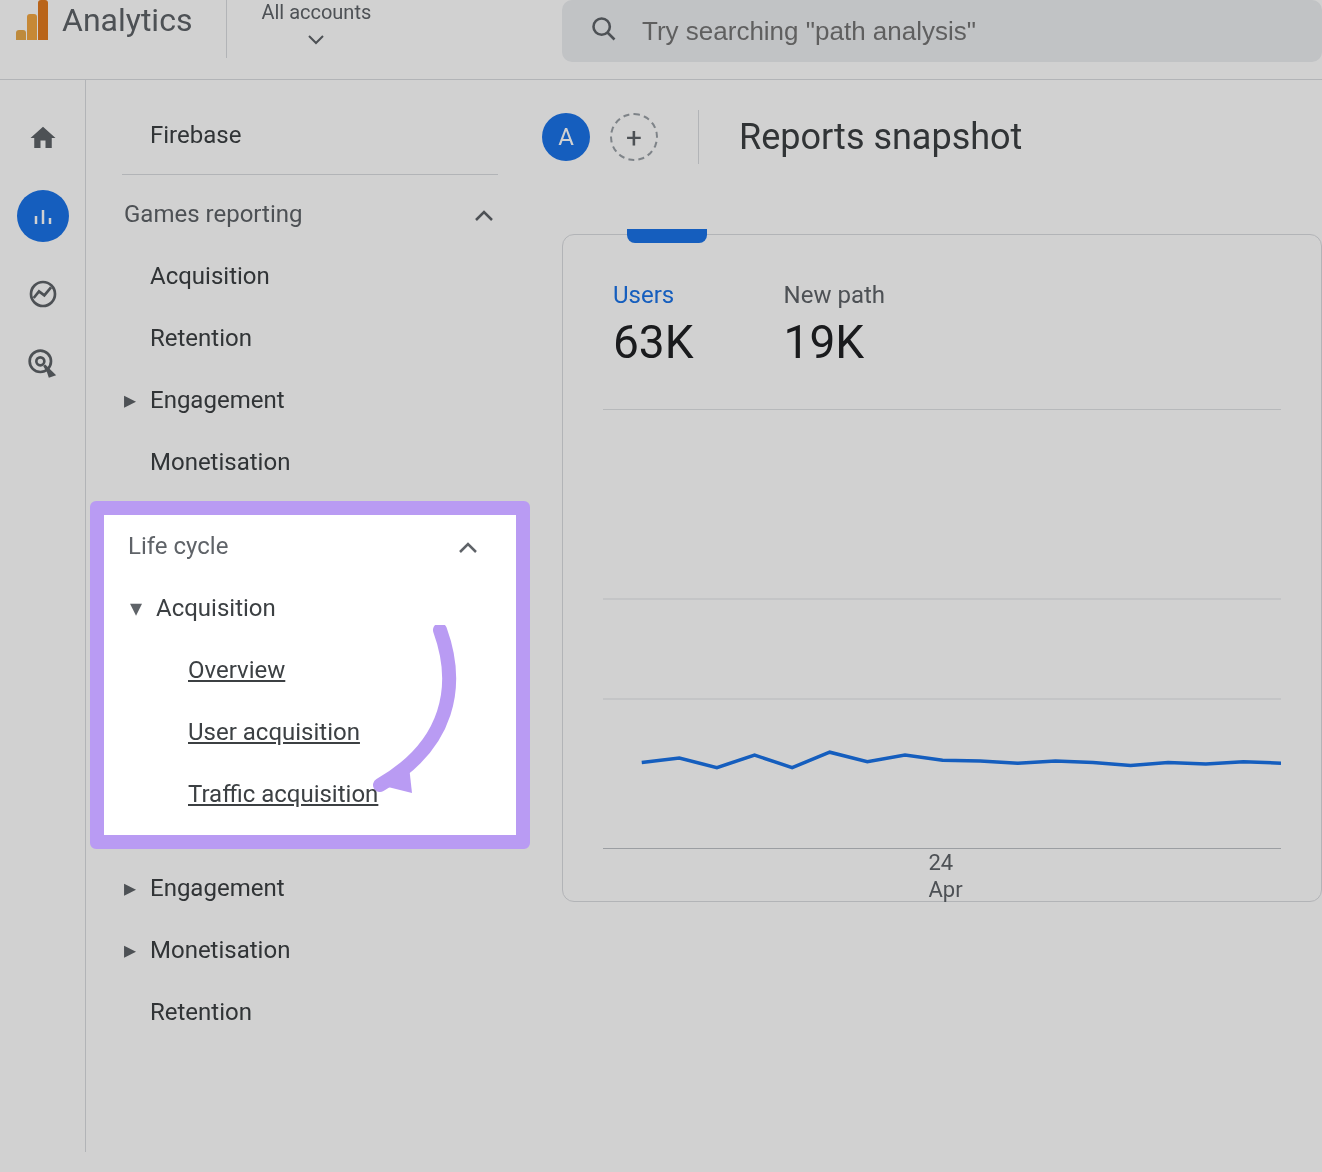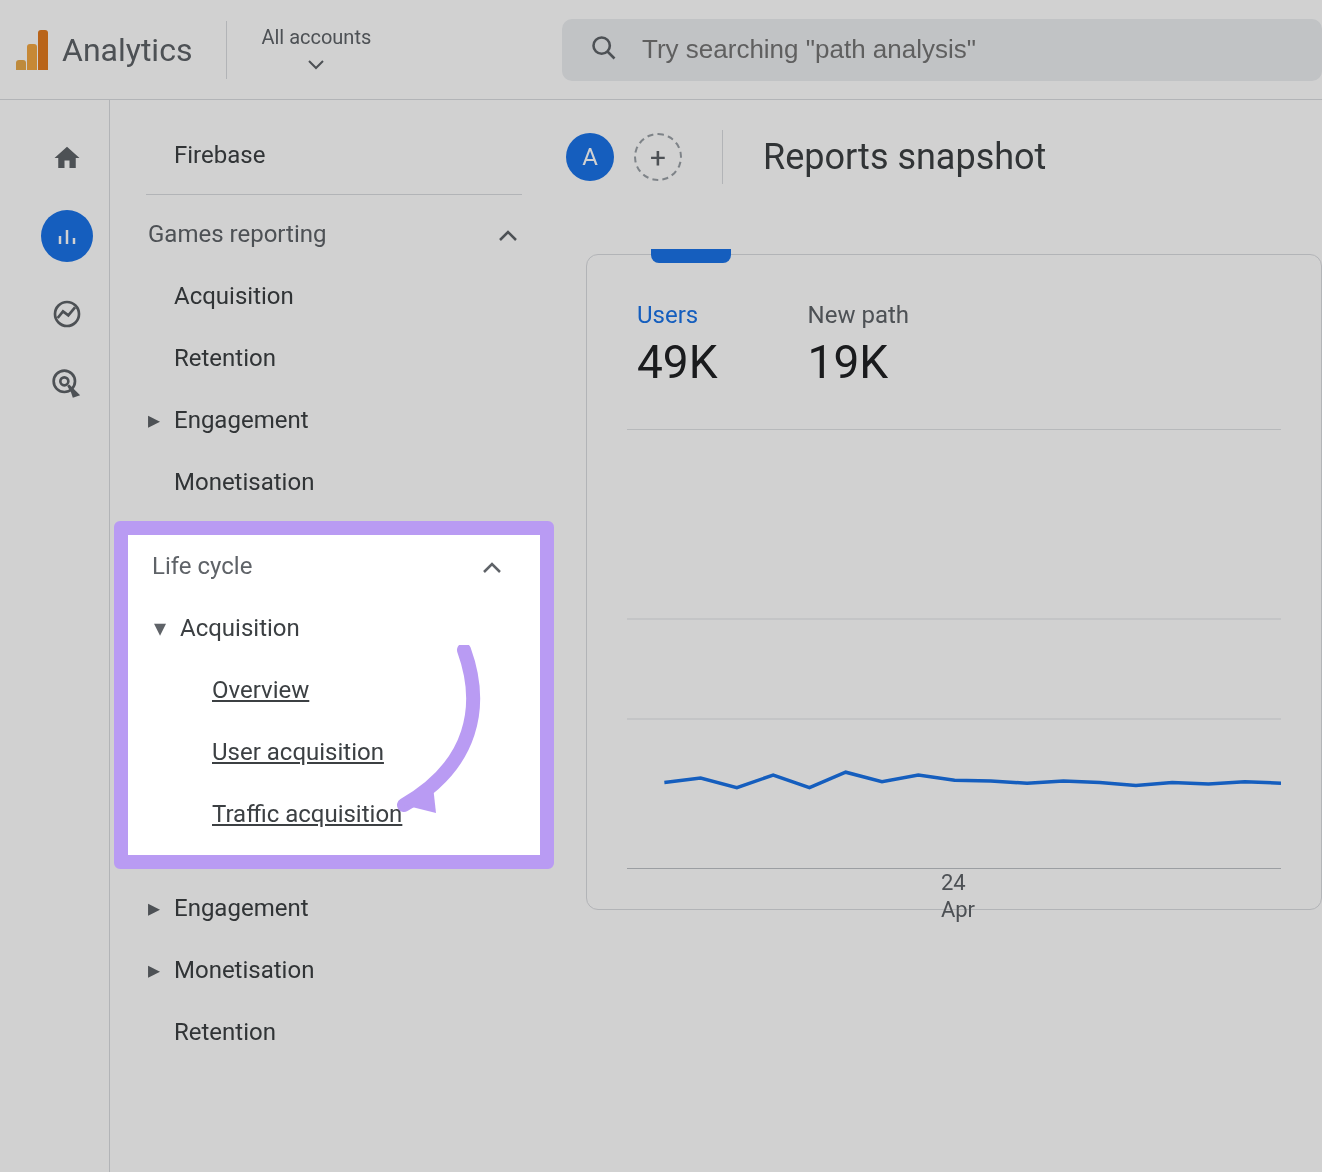--- a/index.html
+++ b/index.html
@@ -12,22 +12,22 @@
     position: relative;
   }
   .dim-overlay {
     position: absolute; inset: 0;
     background: rgba(0,0,0,0.18);
     pointer-events: none;
     z-index: 50;
   }
   
   .header {
-    display: flex; align-items: center;
-    height: 100px;
+    display: flex; align-items: flex-start;
+    height: 80px;
     border-bottom: 1px solid #dadce0;
     padding-left: 12px;
     gap: 24px;
   }
   .logo-block { display: flex; align-items: center; gap: 14px; padding-left: 4px; }
   .logo-icon { display: inline-flex; align-items: flex-end; gap: 1px; height: 40px; }
   .logo-bar { width: 10px; border-radius: 3px 3px 0 0; }
   .logo-bar.b1 { height: 10px; background: #e8a94a; }
   .logo-bar.b2 { height: 26px; background: #f2a642; }
   .logo-bar.b3 { height: 40px; background: #e27a1f; }
@@ -41,21 +41,21 @@
     background: #eceef1; border-radius: 10px;
     height: 62px; padding: 0 28px;
     width: 760px; max-width: none;
   }
   .search input {
     border: none; background: transparent; outline: none;
     font-size: 26px; color: #5f6368; width: 100%;
   }
   .search-icon { color: #5f6368; }
   
-  .body { display: flex; height: calc(100% - 100px); margin-left: 24px; }
+  .body { display: flex; height: calc(100% - 100px); }
   .rail {
     width: 86px; display: flex; flex-direction: column; align-items: center;
     gap: 34px; padding-top: 40px;
     border-right: 1px solid #dadce0;
   }
   .rail .ic { width: 36px; height: 36px; display: flex; align-items: center; justify-content: center; color: #5f6368; }
   .rail .ic.selected {
     width: 52px; height: 52px; border-radius: 50%;
     background: #1a73e8; color: #fff;
   }
@@ -97,21 +97,21 @@
   }
   .plus-btn {
     width: 48px; height: 48px; border-radius: 50%;
     border: 2px dashed #9aa0a6; color: #5f6368; font-size: 28px;
     display: flex; align-items: center; justify-content: center;
   }
   .v-div { width: 1px; height: 54px; background: #dadce0; margin: 0 20px; }
   .page-title { font-size: 36px; color: #3c4043; font-weight: 400; }
   .card {
     border: 1px solid #dadce0; border-radius: 12px;
-    margin: 40px 0 0 28px; padding: 0 40px 40px 40px;
+    margin: 40px 0 0 28px; padding: 0 40px 52px 40px;
     position: relative;
   }
   .tab-pill {
     position: absolute; top: -6px; left: 64px;
     width: 80px; height: 14px; border-radius: 0 0 8px 8px;
     background: #1a73e8;
   }
   .metrics { display: flex; gap: 90px; padding: 46px 0 20px 10px; }
   .metric .m-label-active { color: #1a73e8; font-size: 24px; }
   .metric .m-label { color: #5f6368; font-size: 24px; }
@@ -266,21 +266,21 @@
       </div>
       <div class="v-div"></div>
       <div class="page-title">Reports snapshot</div>
     </div>
 
     <div class="card">
       <div class="tab-pill"></div>
       <div class="metrics">
         <div class="metric">
           <div class="m-label-active">Users</div>
-          <div class="m-val">49K</div>
+          <div class="m-val">63K</div>
         </div>
         <div class="metric">
           <div class="m-label">New path</div>
           <div class="m-val">19K</div>
         </div>
       </div>
 
       <div class="chart-area">
         <div class="gridline" style="margin-top:10px;"></div>
         <svg class="chart-svg" viewBox="0 0 700 440" preserveAspectRatio="none">

